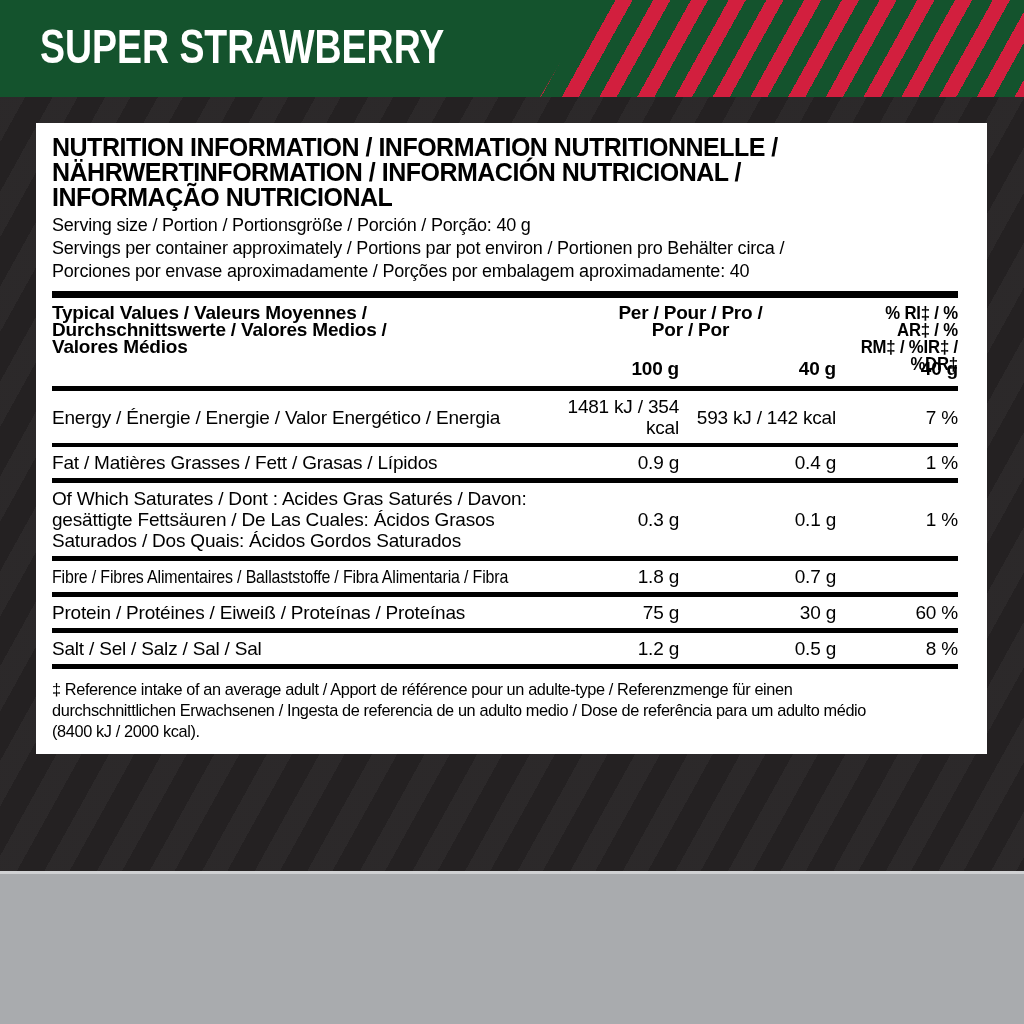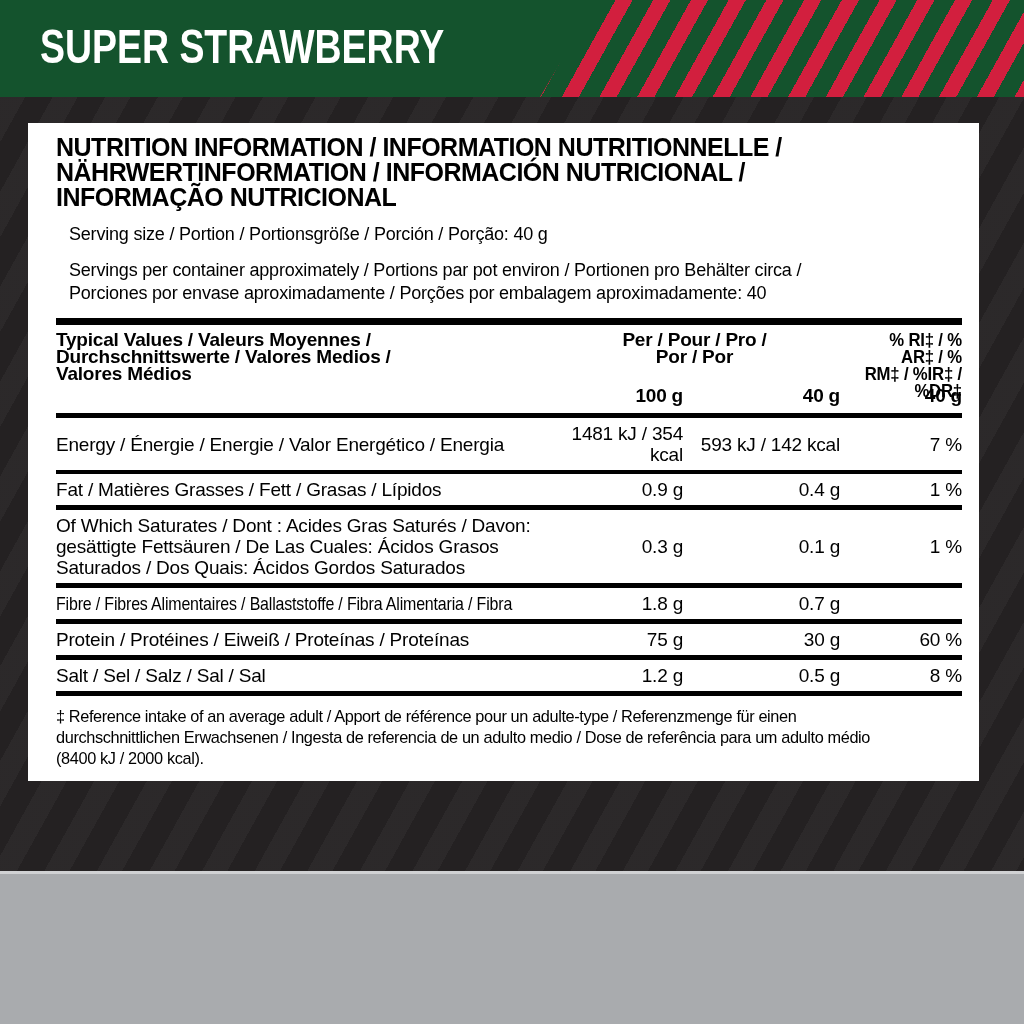--- a/index.html
+++ b/index.html
@@ -42,36 +42,36 @@
     position: relative;
     height: 774px;
     background-color: #242122;
     background-image: repeating-linear-gradient(119deg, rgba(255,255,255,0.035) 0 22px, rgba(0,0,0,0) 22px 46px);
     overflow: hidden;
   }
 
   
   .panel {
     position: absolute;
-    left: 28px; top: 26px;
+    left: 36px; top: 26px;
     width: 951px;
     box-sizing: border-box;
     background: #ffffff;
-    padding: 12px 28px 12px 28px;
+    padding: 12px 28px 12px 16px;
   }
   .title {
     margin: 0 0 4px 0;
     font-size: 25px;
     line-height: 25px;
     font-weight: bold;
     letter-spacing: -0.5px;
     white-space: pre-line;
   }
   .serving {
-    margin: 13px;
+    margin: 0;
     font-size: 18px;
     line-height: 23px;
     letter-spacing: -0.2px;
     white-space: pre-line;
   }
 
   
   table.nutri {
     border-collapse: collapse;
     table-layout: fixed;

